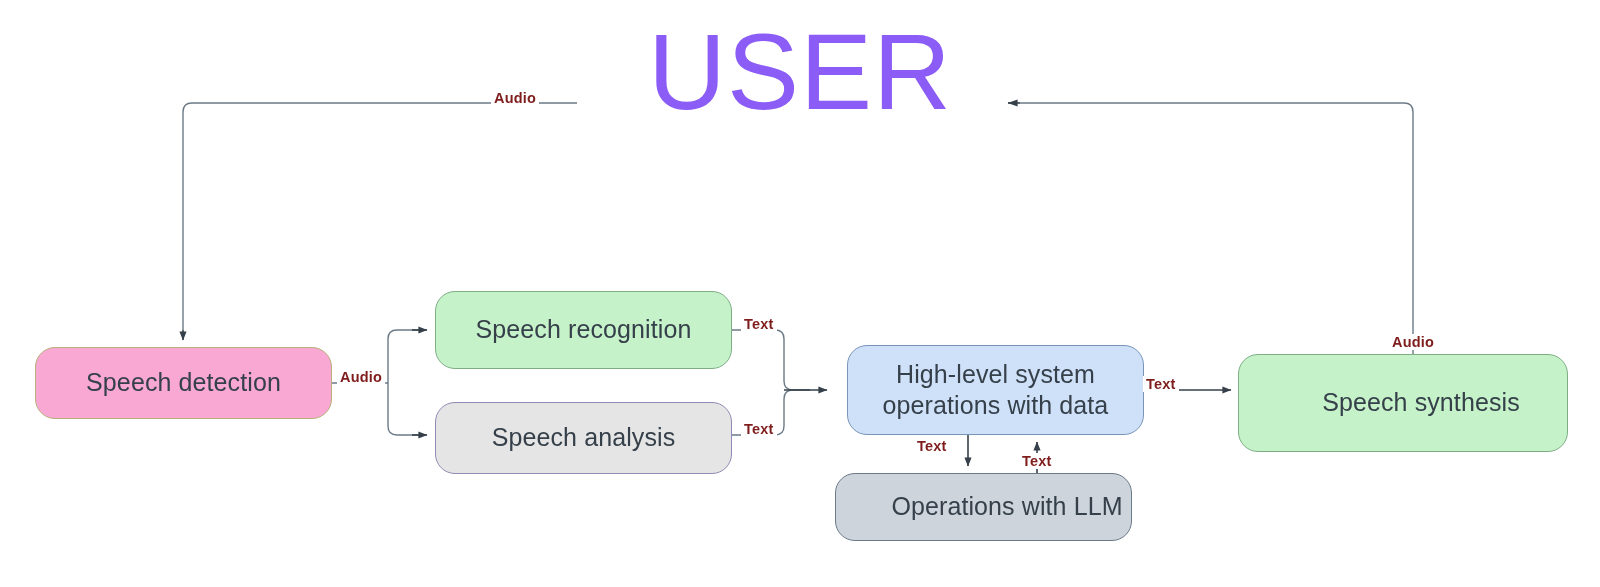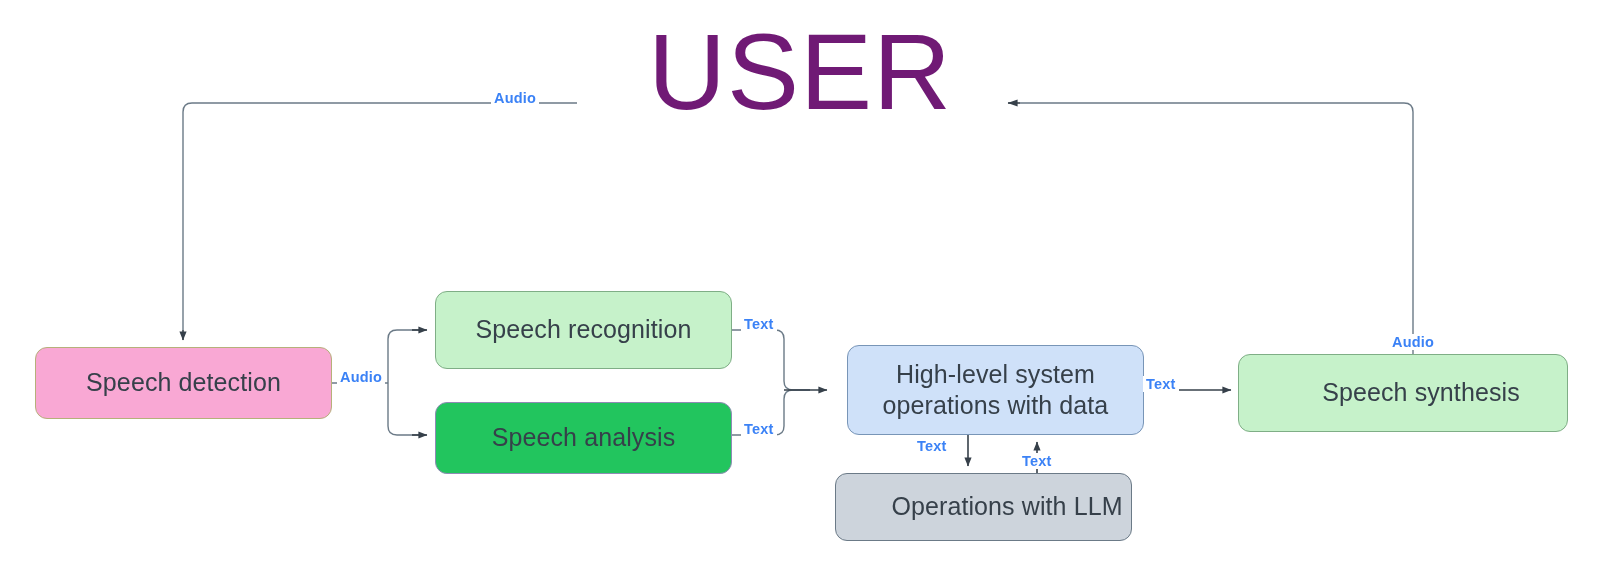--- a/index.html
+++ b/index.html
@@ -17,21 +17,21 @@
   }
   #canvas {
     position: absolute;
     left: 0; top: 0;
     width: 1600px;
     height: 587px;
   }
   .node {
     position: absolute;
     box-sizing: border-box;
-    border-radius: 12px;
+    border-radius: 20px;
     border: 1.3px solid #6b7a87;
     display: flex;
     align-items: center;
     justify-content: center;
     text-align: center;
     font-size: 25px;
     line-height: 1.25;
     color: #36404a;
     letter-spacing: 0.1px;
     font-family: "Liberation Sans", sans-serif;
@@ -41,54 +41,54 @@
   #node-speech-detection {
     left: 35px; top: 347px; width: 297px; height: 72px;
     background: #f9a8d4; border-color: #b6b07a;
   }
   #node-speech-recognition {
     left: 435px; top: 291px; width: 297px; height: 78px;
     background: #c6f2ca; border-color: #7fae86;
   }
   #node-speech-analysis {
     left: 435px; top: 402px; width: 297px; height: 72px;
-    background: #22c55e; border-color: #8f8bb5;
+    background: #e5e5e5; border-color: #8f8bb5;
   }
   #node-highlevel-ops {
     left: 835px; top: 345px; width: 297px; height: 90px;
     background: #cfe1f9; border-color: #7895b7; margin-left: 12px;
   }
   #node-operations-llm {
     left: 835px; top: 473px; width: 297px; height: 68px;
     background: #cdd4dc; border-color: #6b7a87; padding-left: 47px;
   }
   #node-speech-synthesis {
-    left: 1238px; top: 354px; width: 330px; height: 78px;
+    left: 1238px; top: 354px; width: 330px; height: 98px;
     background: #c6f2ca; border-color: #7fae86; padding-left: 36px;
   }
 
   #user-title {
     position: absolute;
     left: 600px;
     top: 18px;
     width: 400px;
     text-align: center;
     font-size: 108px;
     font-weight: 400;
-    color: #701a75;
+    color: #8b5cf6;
     letter-spacing: 1px;
     line-height: 1;
     font-family: "Liberation Sans", sans-serif;
   }
 
   .edge-label {
     position: absolute;
     font-size: 14.5px;
     font-weight: bold;
-    color: #3b82f6;
+    color: #7f1d1d;
     background: #ffffff;
     padding: 0 3px;
     white-space: nowrap;
     font-family: "Liberation Sans", sans-serif;
     letter-spacing: 0.2px;
   }
 </style>
 </head>
 <body>
 

